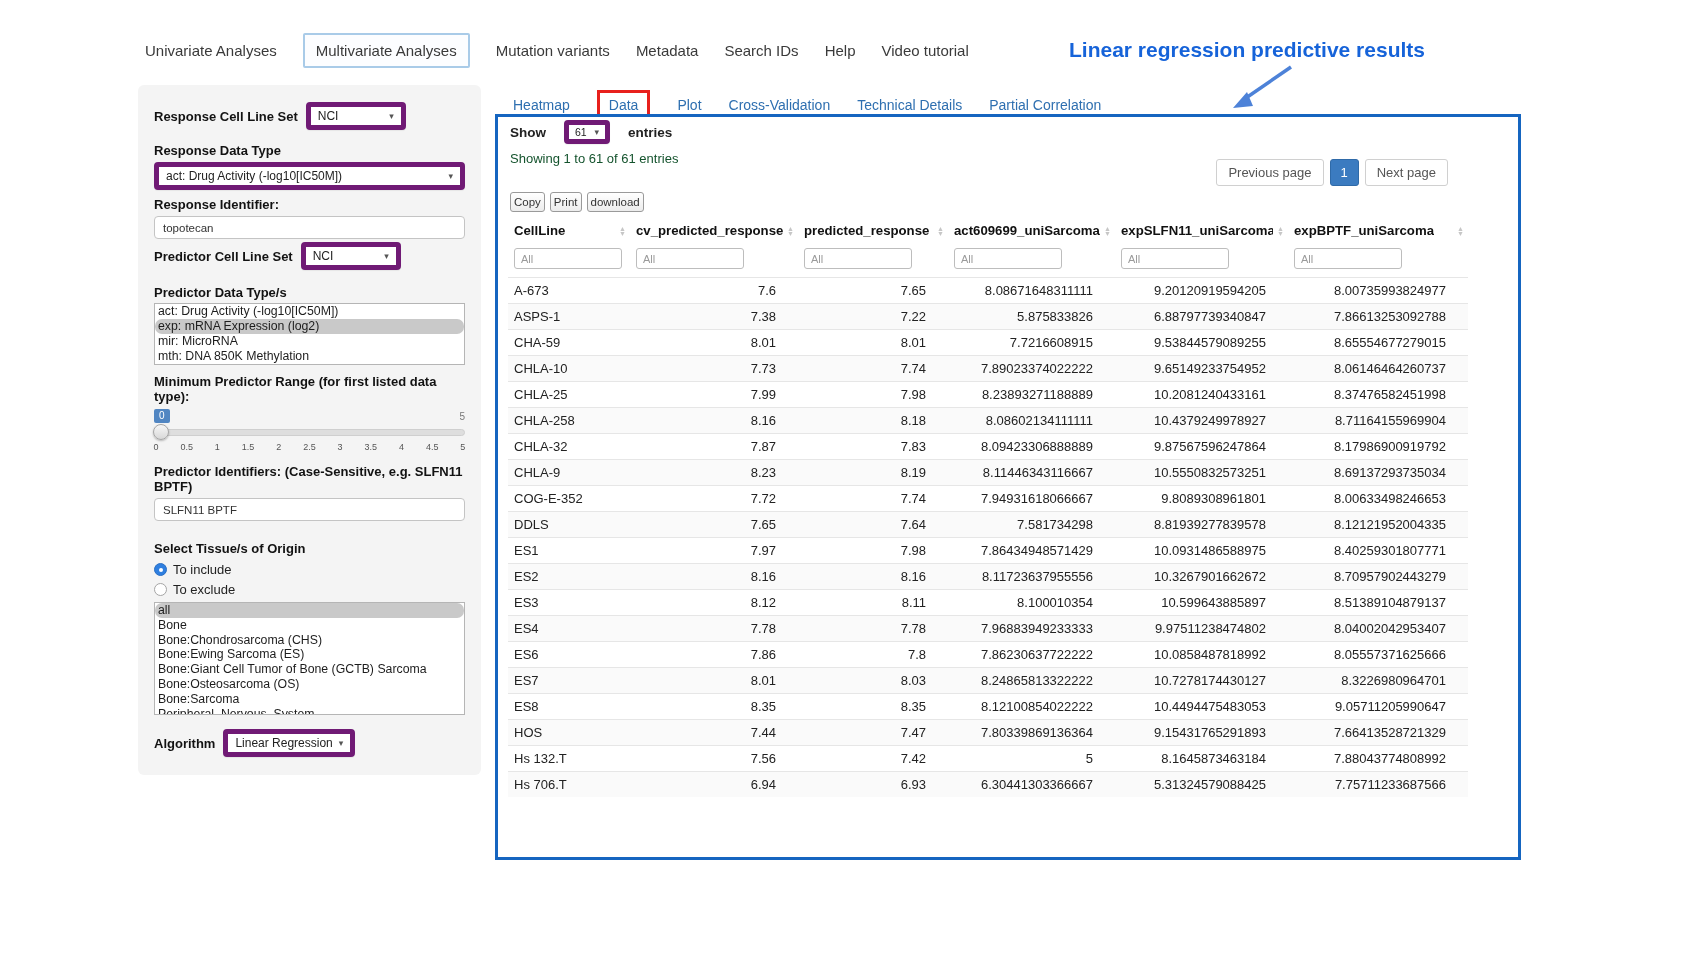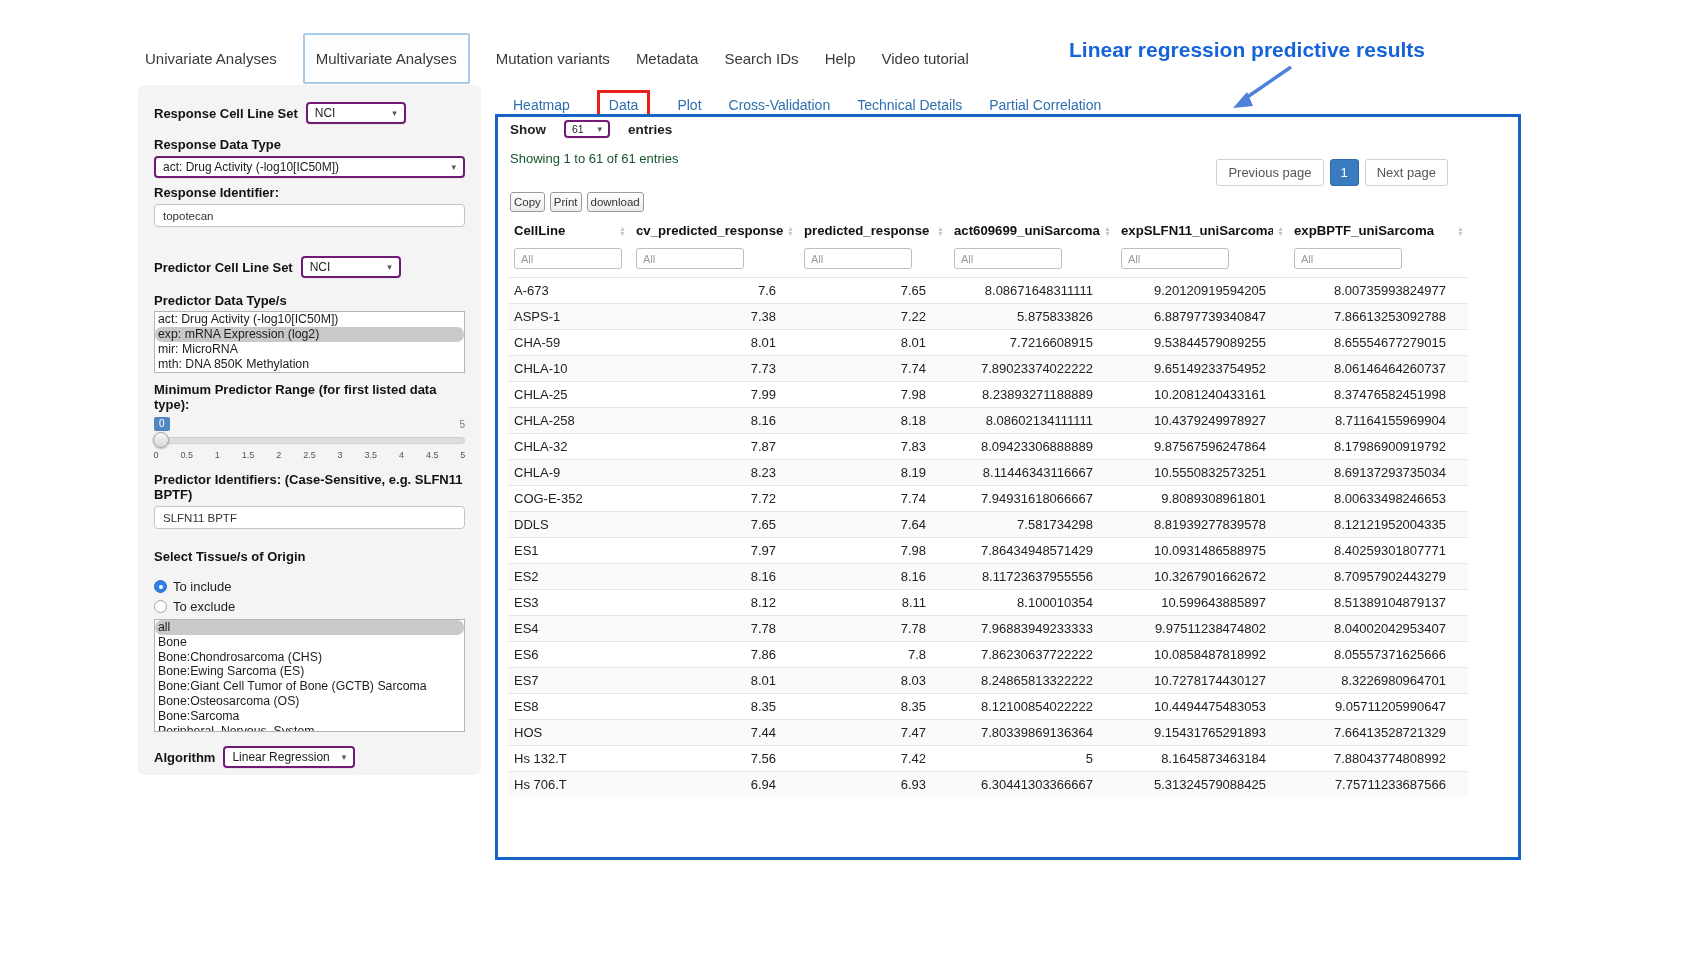--- a/index.html
+++ b/index.html
@@ -7,53 +7,53 @@
   body {
     position:relative; background:#ffffff; color:#222;
     font-family:"Liberation Sans","DejaVu Sans",sans-serif; overflow:hidden;
   }
   a { text-decoration:none; }
 
   
   .top-nav { position:absolute; left:145px; top:33px; display:flex; align-items:center; gap:26px;
              font-size:15px; color:#3a3a3a; }
   .nav-tab { cursor:pointer; white-space:nowrap; color:#3a3a3a; }
-  .nav-tab.active { border:2px solid #a9cbe8; background:#fcfdff; padding:15px 11px; border-radius:2px; }
+  .nav-tab.active { border:2px solid #a9cbe8; background:#fcfdff; padding:7px 11px; border-radius:2px; }
 
   
   .annotation-text { position:absolute; left:1069px; top:38px; font-size:21px; font-weight:bold;
                      color:var(--annotation,#1663d9); white-space:nowrap; }
   .annotation-arrow { position:absolute; left:1213px; top:62px; }
   .annotation-arrow line { stroke:var(--arrow,#4d82d8); }
   .annotation-arrow polygon { fill:var(--arrow,#4d82d8); }
 
   
   .sidebar { position:absolute; left:138px; top:85px; width:343px; height:690px;
              background:#f4f4f4; border-radius:6px; padding:17px 16px; font-size:13px; }
   .lbl { font-weight:bold; color:#121212; display:block; }
   .field-row { display:flex; align-items:center; gap:8px; }
   .select { display:inline-flex; align-items:center; justify-content:space-between; gap:6px;
-            background:#fff; border:2px solid #701a75; border-radius:4px; padding:2px 7px;
+            background:#fff; border:5px solid #701a75; border-radius:4px; padding:2px 7px;
             font-size:12px; color:#222; min-height:22px; cursor:pointer;
             box-shadow:0 1px 1px rgba(0,0,0,.06); white-space:nowrap; }
   .select .chev { font-size:9px; color:#555; }
   .select.full { display:flex; width:100%; }
   .select.sm { min-width:100px; }
   .select.alg { min-width:132px; }
   .ti { width:100%; border:1px solid #c4c4c4; border-radius:4px; background:#fff; height:23px;
         padding:0 8px; font-size:11.5px; color:#333; font-family:inherit; }
   .listbox { background:#fff; border:1px solid #b5b5b5; overflow:hidden; font-size:12.3px; color:#1d1d1d; }
   .lb-item { line-height:15px; padding:0 3px; white-space:nowrap; cursor:pointer; }
   .lb-item.selected { background:#c9c9c9;border-radius:7px; }
   .listbox.tissue { height:113px; }
   .listbox.tissue .lb-item { line-height:14.8px; }
 
-  .mb4{margin-bottom:4px}.mb3{margin-bottom:3px}.mb6{margin-bottom:15px}.mb7{margin-bottom:7px}
+  .mb4{margin-bottom:4px}.mb3{margin-bottom:3px}.mb6{margin-bottom:6px}.mb7{margin-bottom:7px}
   .mb9{margin-bottom:9px}.mb10{margin-bottom:10px}.mb13{margin-bottom:13px}.mb14{margin-bottom:14px}
-  .mb15{margin-bottom:15px}.mb20{margin-bottom:20px}.mb21{margin-bottom:29px}
+  .mb15{margin-bottom:15px}.mb20{margin-bottom:20px}.mb21{margin-bottom:3px}
 
   
   .slider { position:relative; height:46px; margin-top:5px; }
   .slider-badge { position:absolute; left:0; top:0; background:#5186c2; color:#fff; font-size:10px;
                   padding:0 5px; border-radius:2px; line-height:14px; }
   .slider-max { position:absolute; right:0; top:2px; font-size:10px; color:#777; }
   .slider-track { position:absolute; left:0; right:0; top:20px; height:7px; background:#dedede;
                   border:1px solid #cfcfcf; border-radius:5px; cursor:pointer; }
   .slider-handle { position:absolute; left:-2px; top:-6px; width:16px; height:16px; border-radius:50%;
                    background:linear-gradient(#f7f7f7,#d8d8d8); border:1px solid #a5a5a5;

